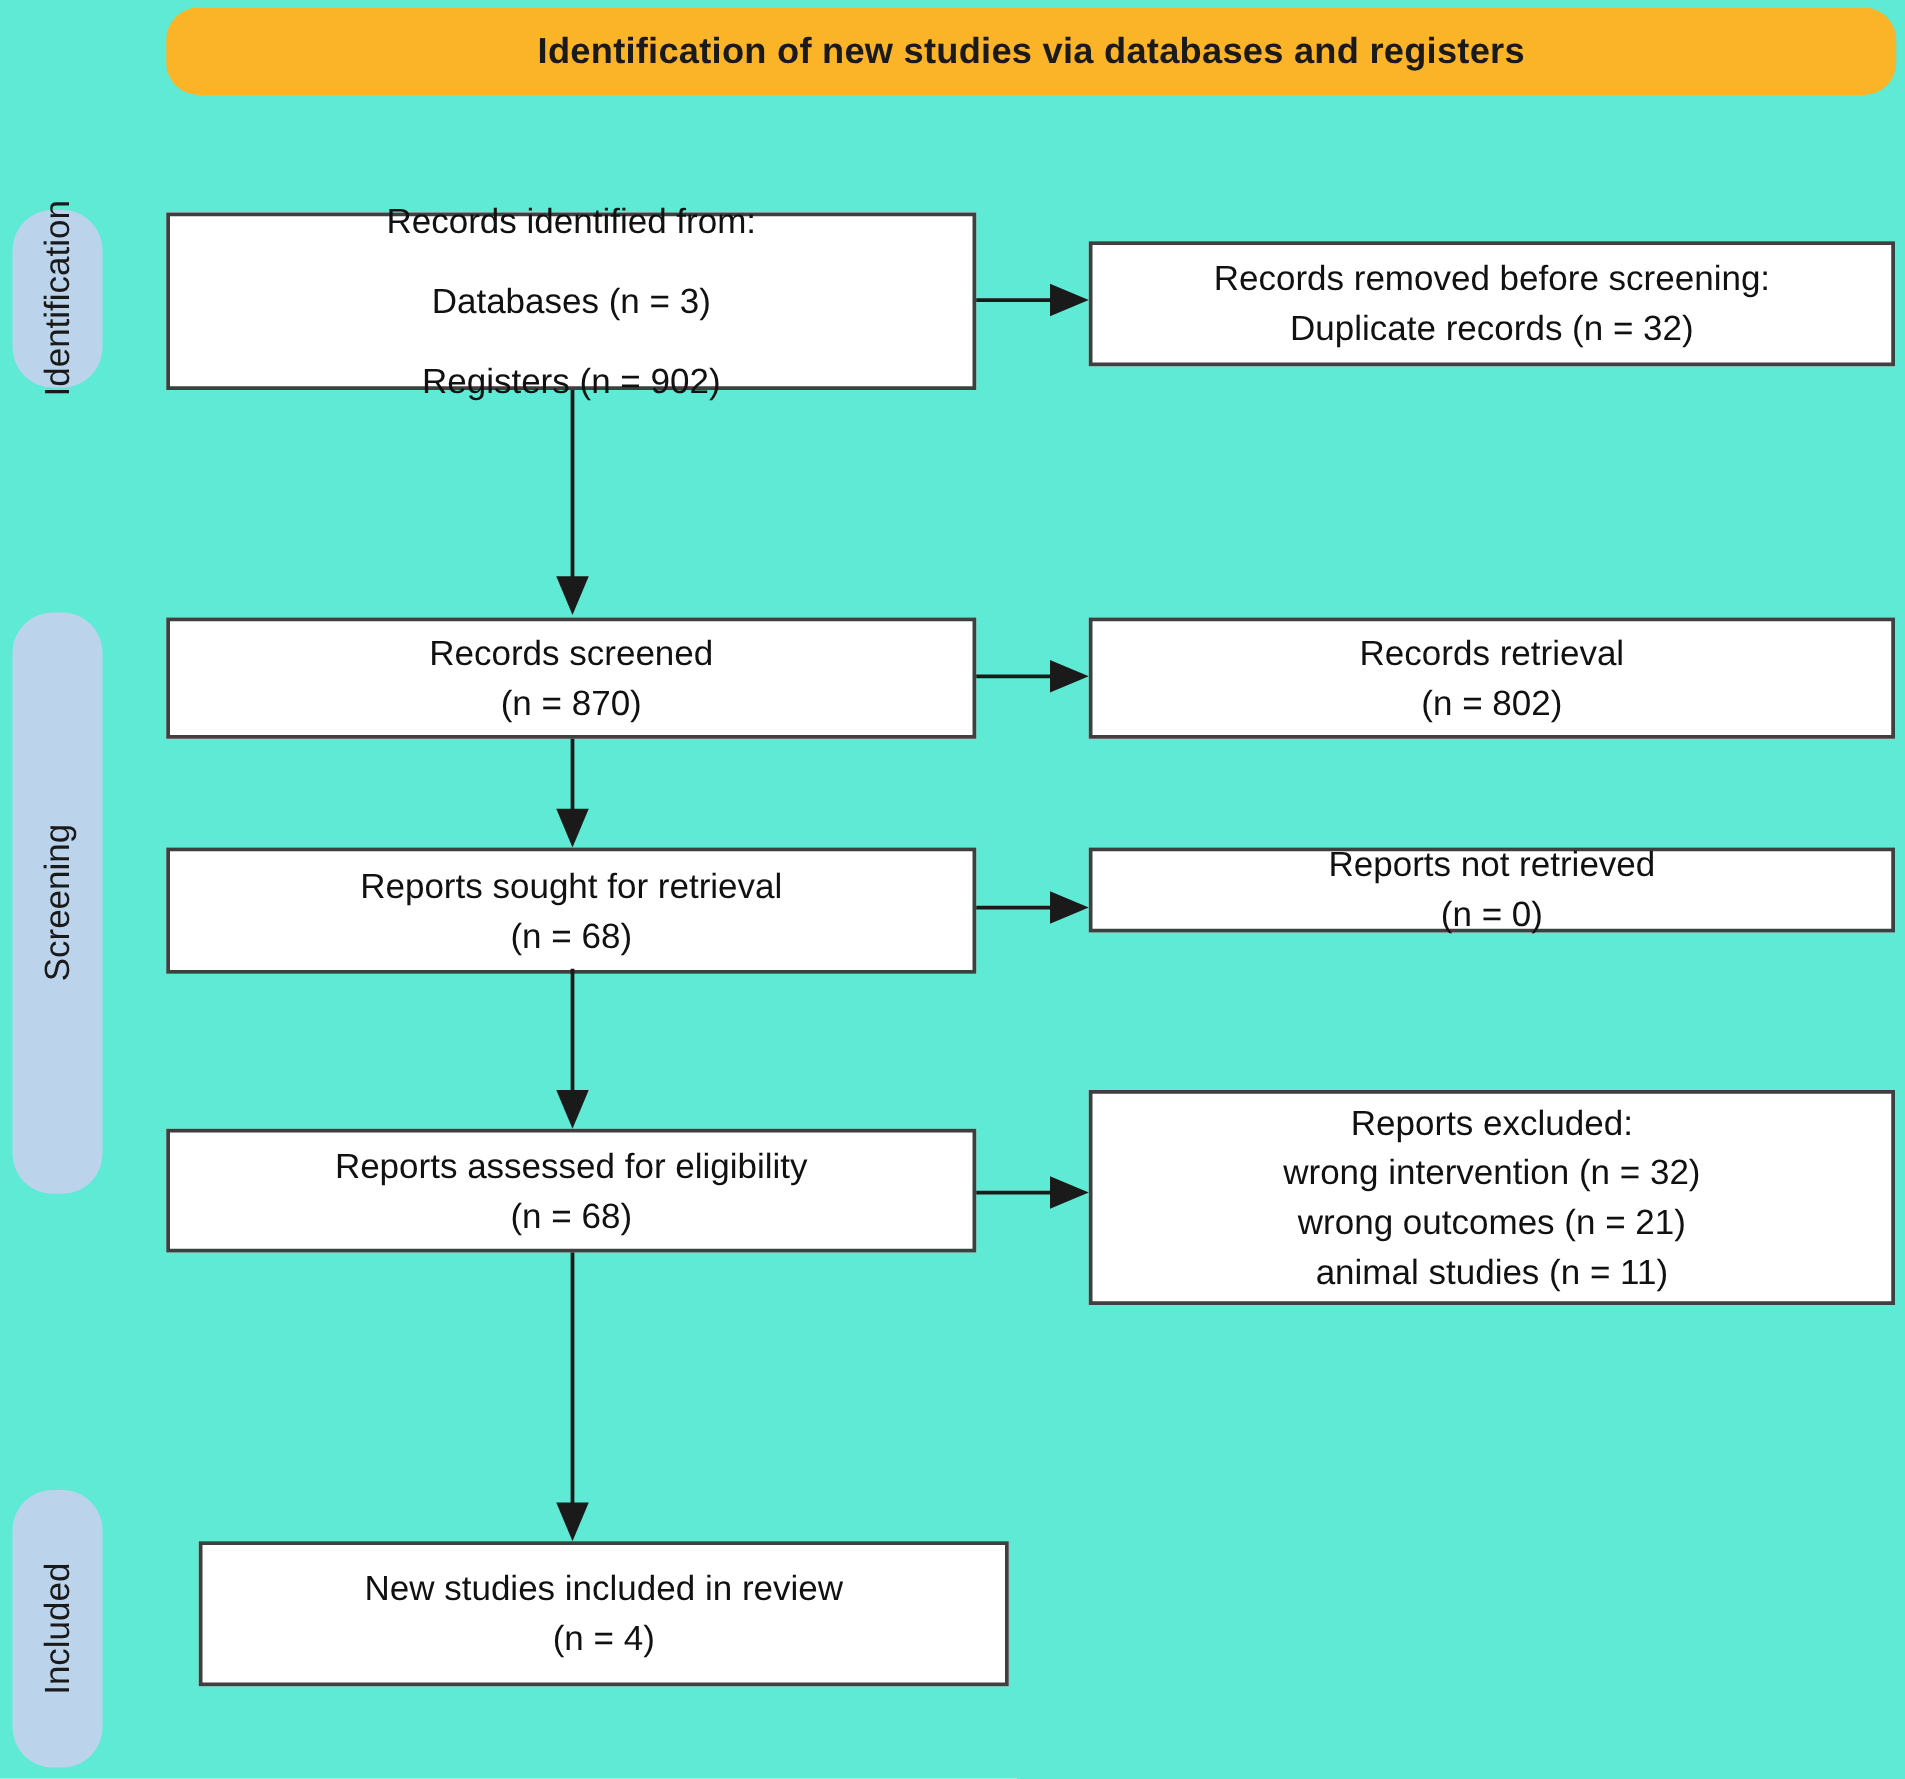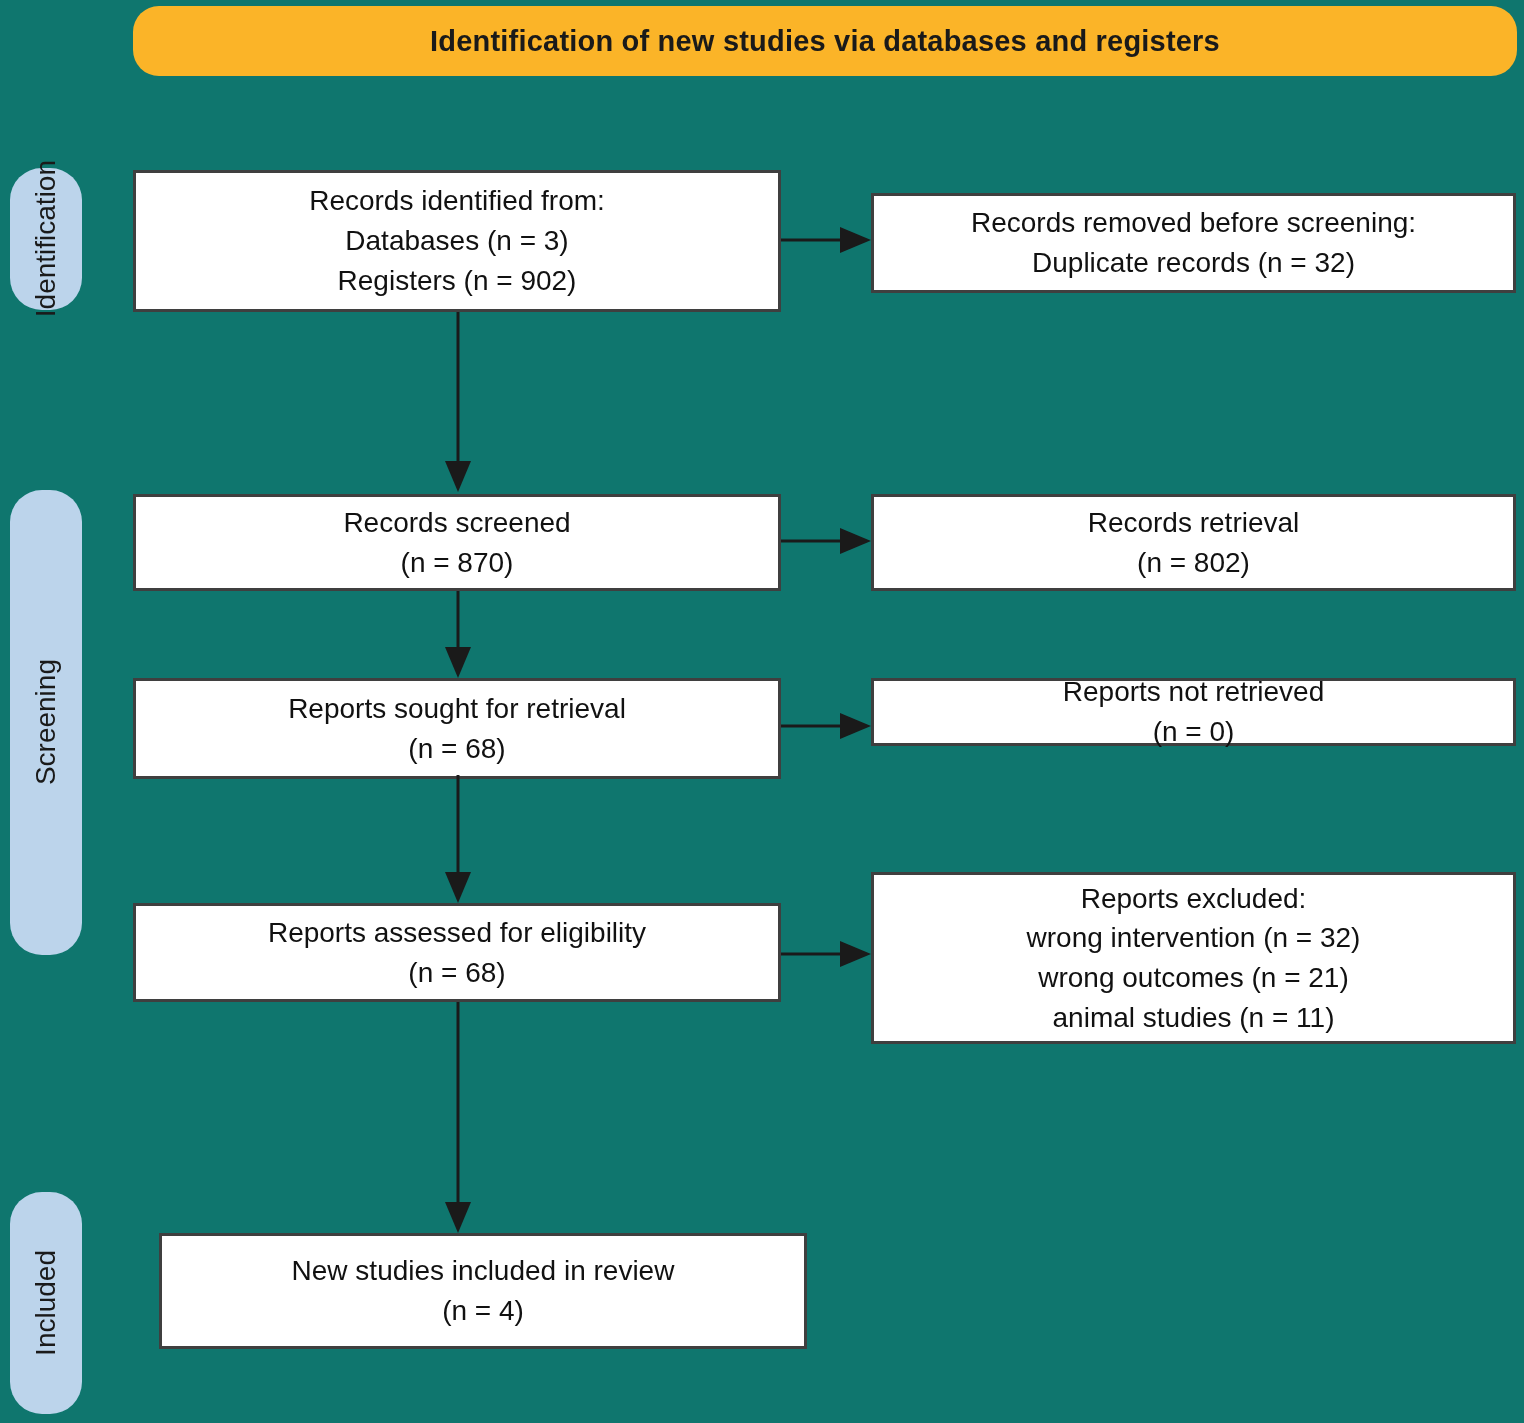--- a/index.html
+++ b/index.html
@@ -5,21 +5,21 @@
   html, body {
     margin: 0;
     padding: 0;
     background: #ffffff;
     font-family: "Liberation Sans", sans-serif;
   }
   #diagram {
     position: relative;
     width: 1524px;
     height: 1423px;
-    background: #0f766e;
+    background: #5eead4;
     overflow: hidden;
   }
   .banner {
     position: absolute;
     left: 133px;
     top: 6px;
     width: 1384px;
     height: 70px;
     border-radius: 26px;
     background: #FBB428;
@@ -86,21 +86,21 @@
   <div class="stage-pill" style="top: 168px; height: 142px; background: rgb(188, 212, 235);">
     <span class="vtext">Identification</span>
   </div>
   <div class="stage-pill" style="top: 490px; height: 465px; background: rgb(188, 212, 235);">
     <span class="vtext">Screening</span>
   </div>
   <div class="stage-pill" style="top: 1192px; height: 222px; background: rgb(188, 212, 235);">
     <span class="vtext">Included</span>
   </div>
 
-  <div class="box left-col" style="top: 170px; height: 142px; border-color: rgb(63, 63, 63);">
+  <div class="box left-col" style="top: 170px; height: 142px; border-color: rgb(63, 63, 63); gap: 24px;">
     <div>Records identified from:</div>
     <div>Databases (n = 3)</div>
     <div>Registers (n = 902)</div>
   </div>
   <div class="box left-col" style="top: 494px; height: 97px; border-color: rgb(63, 63, 63);">
     <div>Records screened</div>
     <div>(n = 870)</div>
   </div>
   <div class="box left-col" style="top: 678px; height: 101px; border-color: rgb(63, 63, 63);">
     <div>Reports sought for retrieval</div>

